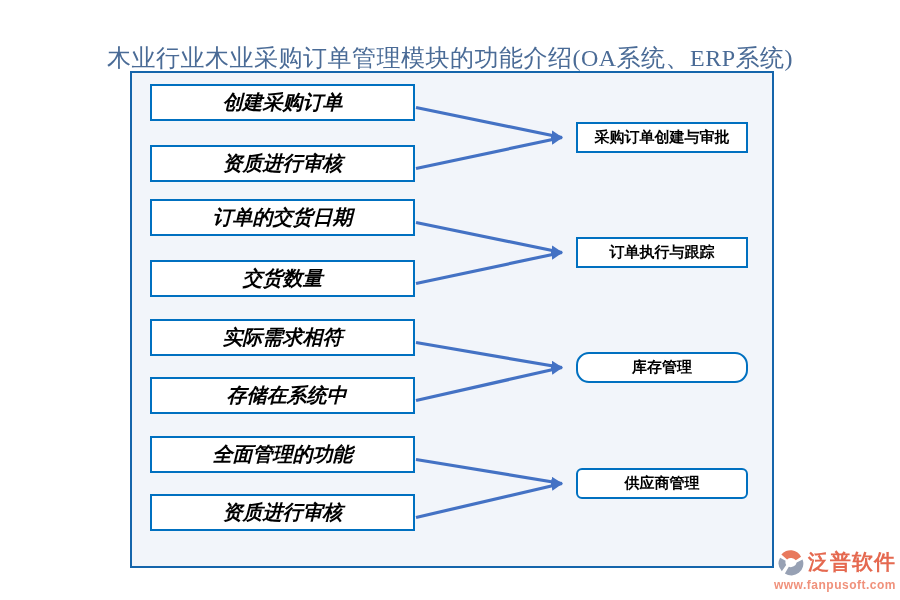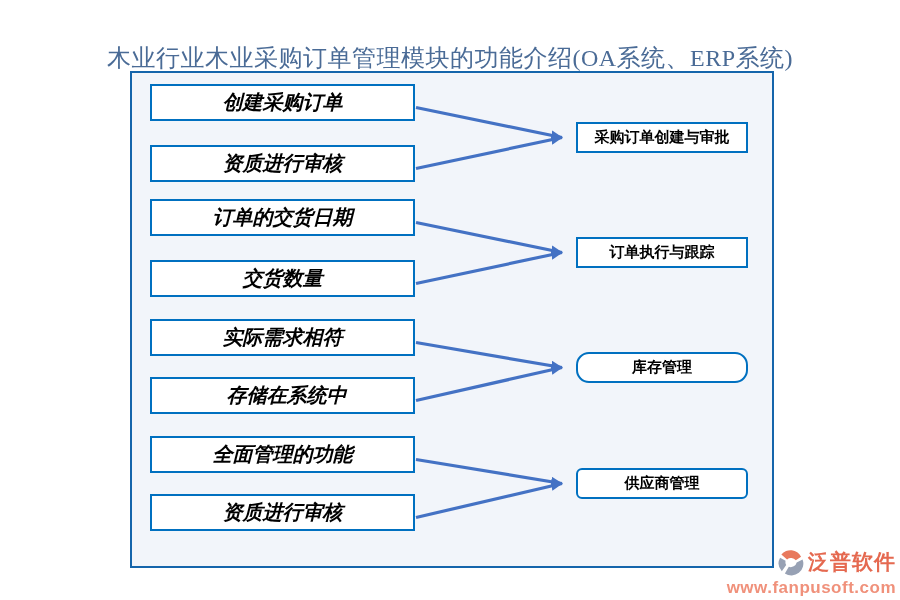--- a/index.html
+++ b/index.html
@@ -41,21 +41,21 @@
     position:absolute;left:762px;top:547px;z-index:5;width:134px;
     display:flex;flex-direction:column;align-items:flex-end;line-height:1;
   }
   .logo-row{display:flex;align-items:center;}
   .logo-mark{width:28px;height:30px;margin-right:3px;flex:0 0 auto;}
   .logo-brand{
     font-size:21px;font-weight:700;color:var(--logo-primary);
     font-family:"Liberation Serif","DejaVu Serif",serif;letter-spacing:1px;white-space:nowrap;
   }
   .logo-site{
-    font-size:17px;font-weight:700;color:var(--logo-secondary);
+    font-size:12px;font-weight:700;color:var(--logo-secondary);
     margin-top:2px;margin-left:6px;letter-spacing:.5px;white-space:nowrap;
   }
 </style>
 </head>
 <body>
 
 <div class="stage">
 
   <div class="title">木业行业木业采购订单管理模块的功能介绍(OA系统、ERP系统)</div>
 

